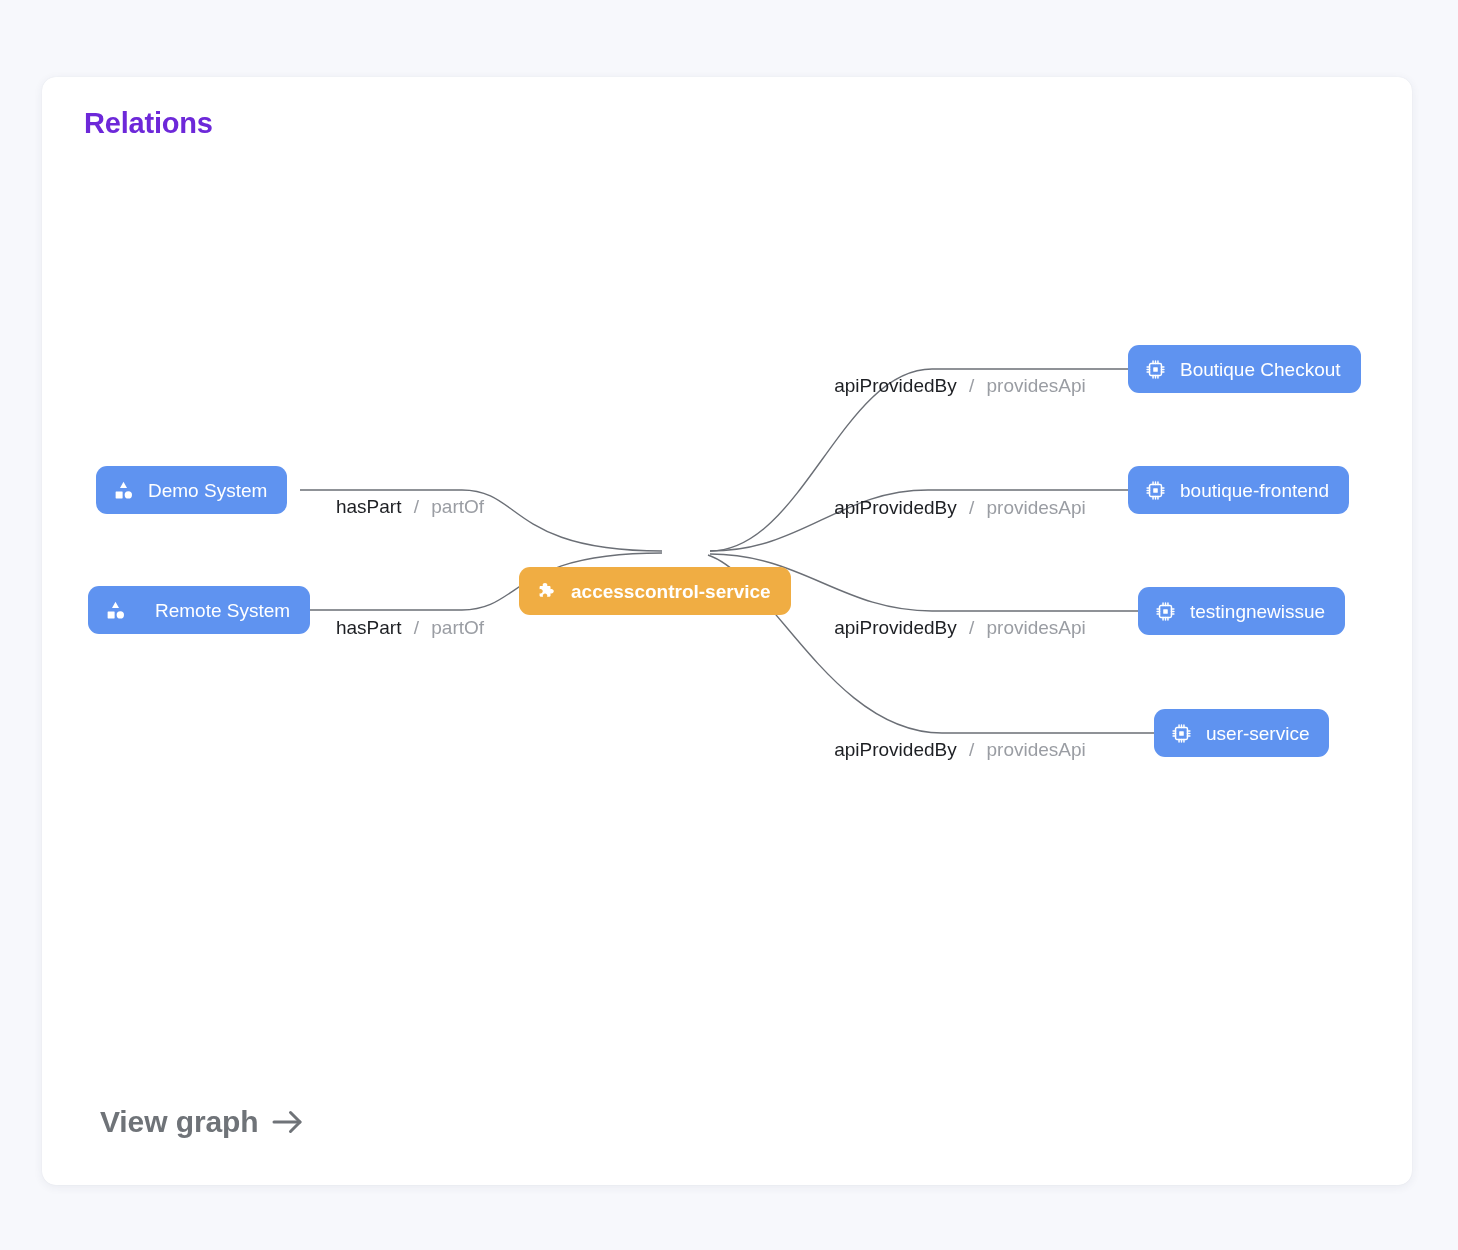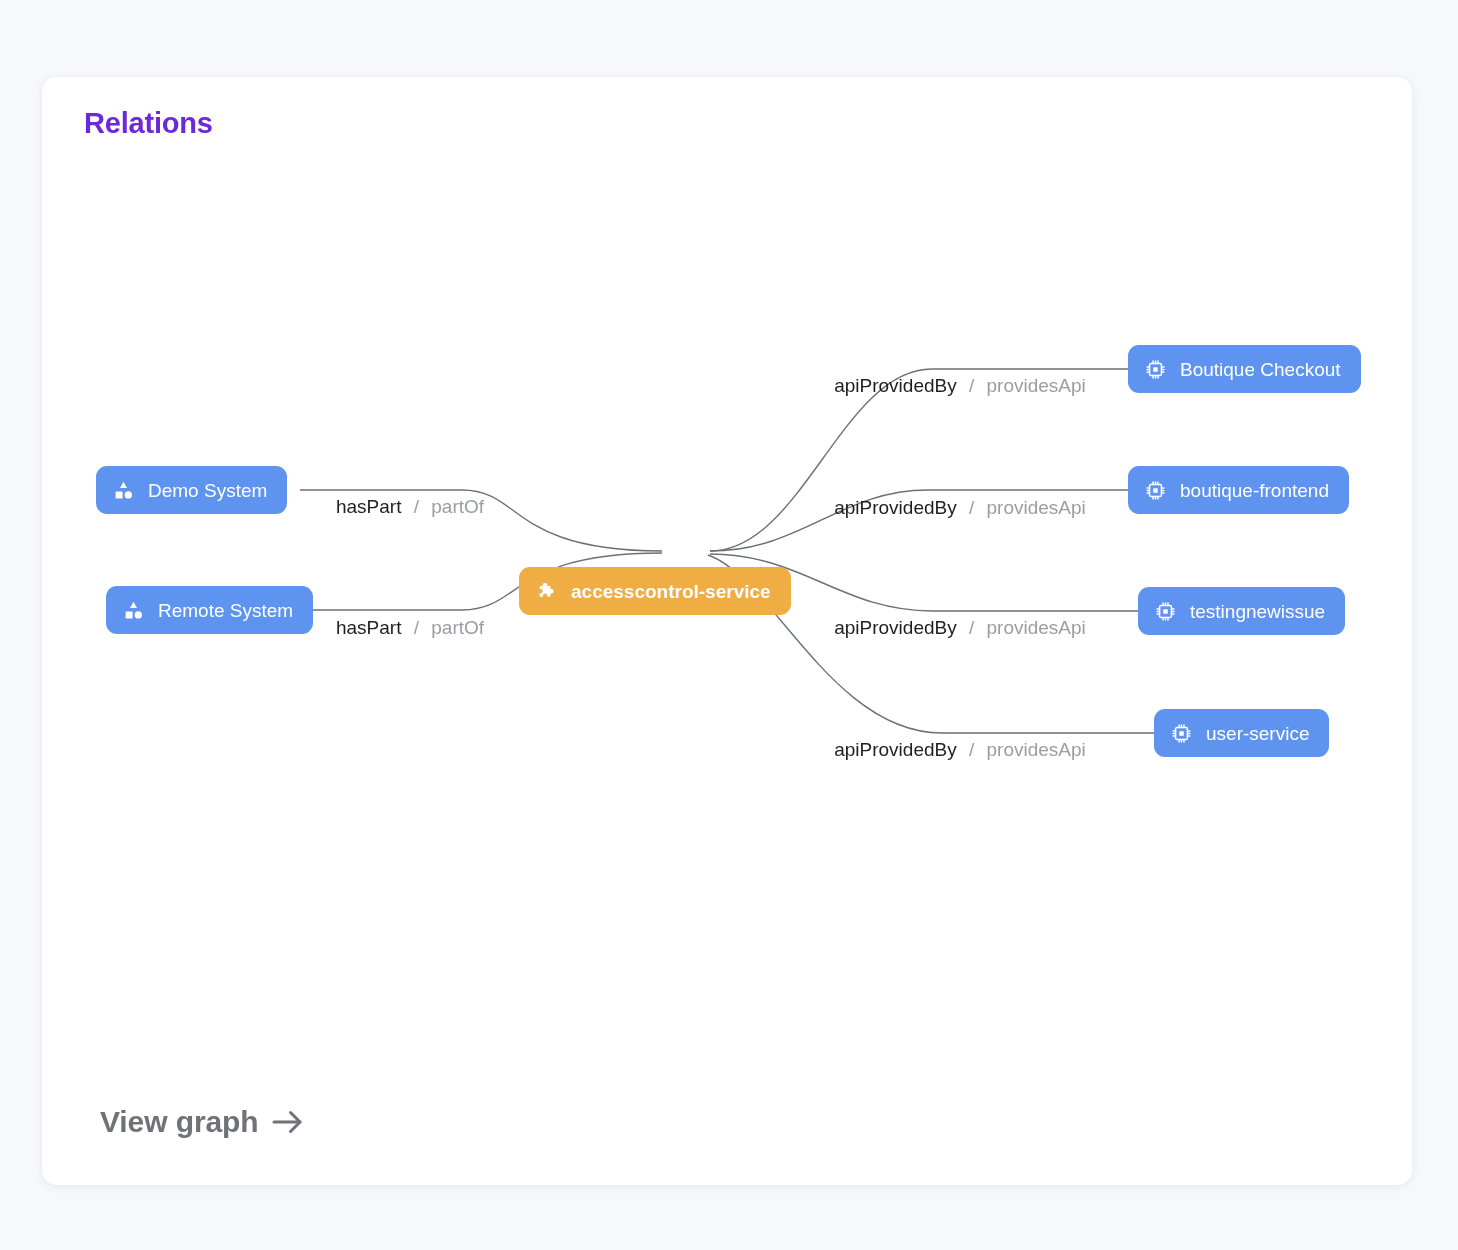--- a/index.html
+++ b/index.html
@@ -160,21 +160,21 @@
       <span class="node-icon">
         <svg width="21" height="21" viewBox="0 0 24 24" fill="#ffffff">
           <path d="M12 2 L16 9 L8 9 Z"></path>
           <rect x="3" y="13" width="8" height="8" rx="0.6"></rect>
           <circle cx="17.5" cy="17" r="4.2"></circle>
         </svg>
       </span>
       <span class="node-label">Demo System</span>
     </div>
 
-    <div class="node blue" style="left:64px; top:509px;">
+    <div class="node blue" style="left:46px; top:509px;gap:15px;">
       <span class="node-icon">
         <svg width="21" height="21" viewBox="0 0 24 24" fill="#ffffff">
           <path d="M12 2 L16 9 L8 9 Z"></path>
           <rect x="3" y="13" width="8" height="8" rx="0.6"></rect>
           <circle cx="17.5" cy="17" r="4.2"></circle>
         </svg>
       </span>
       <span class="node-label">Remote System</span>
     </div>
 

